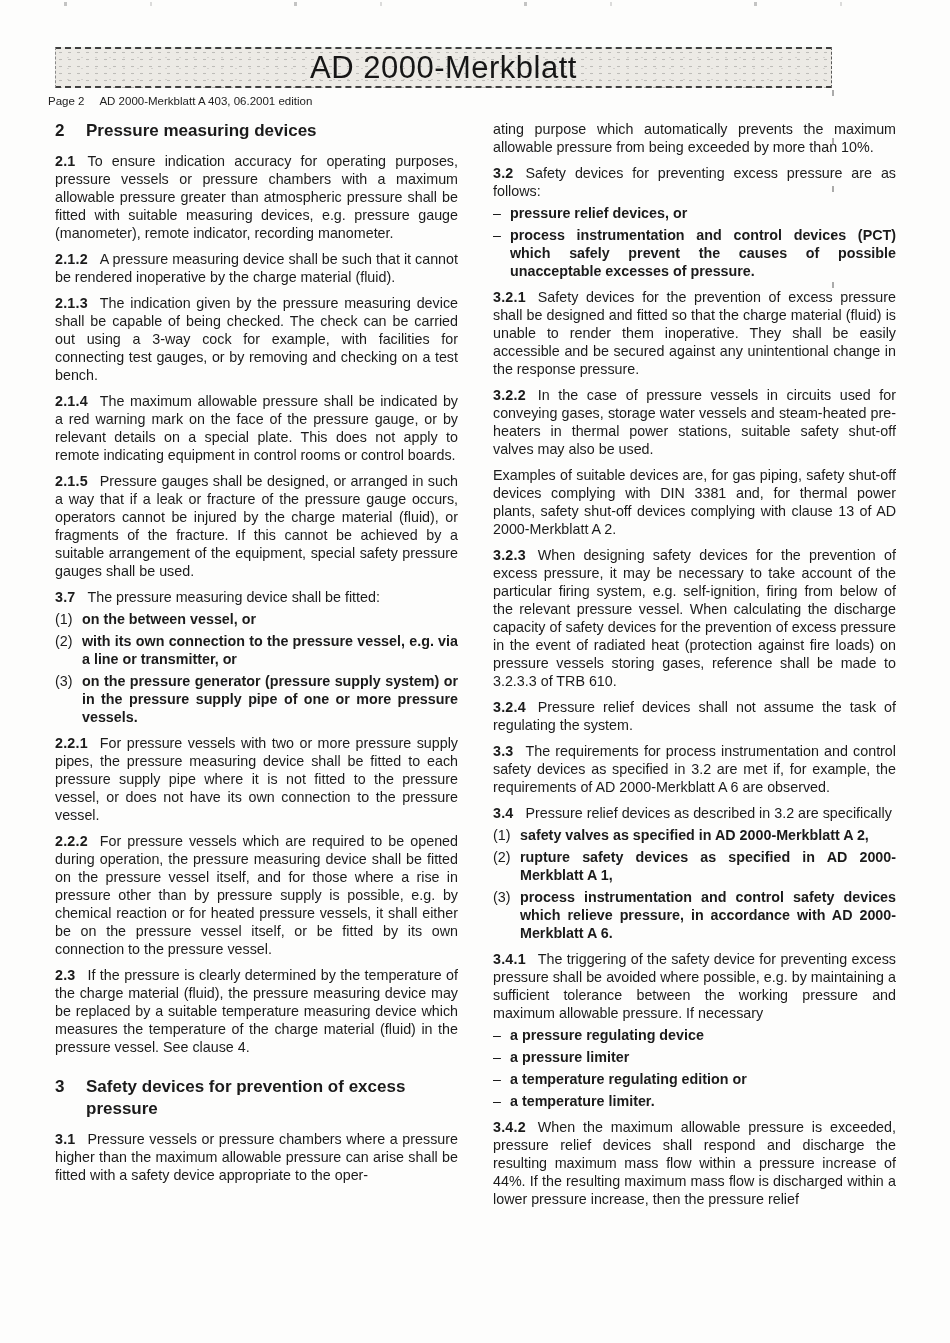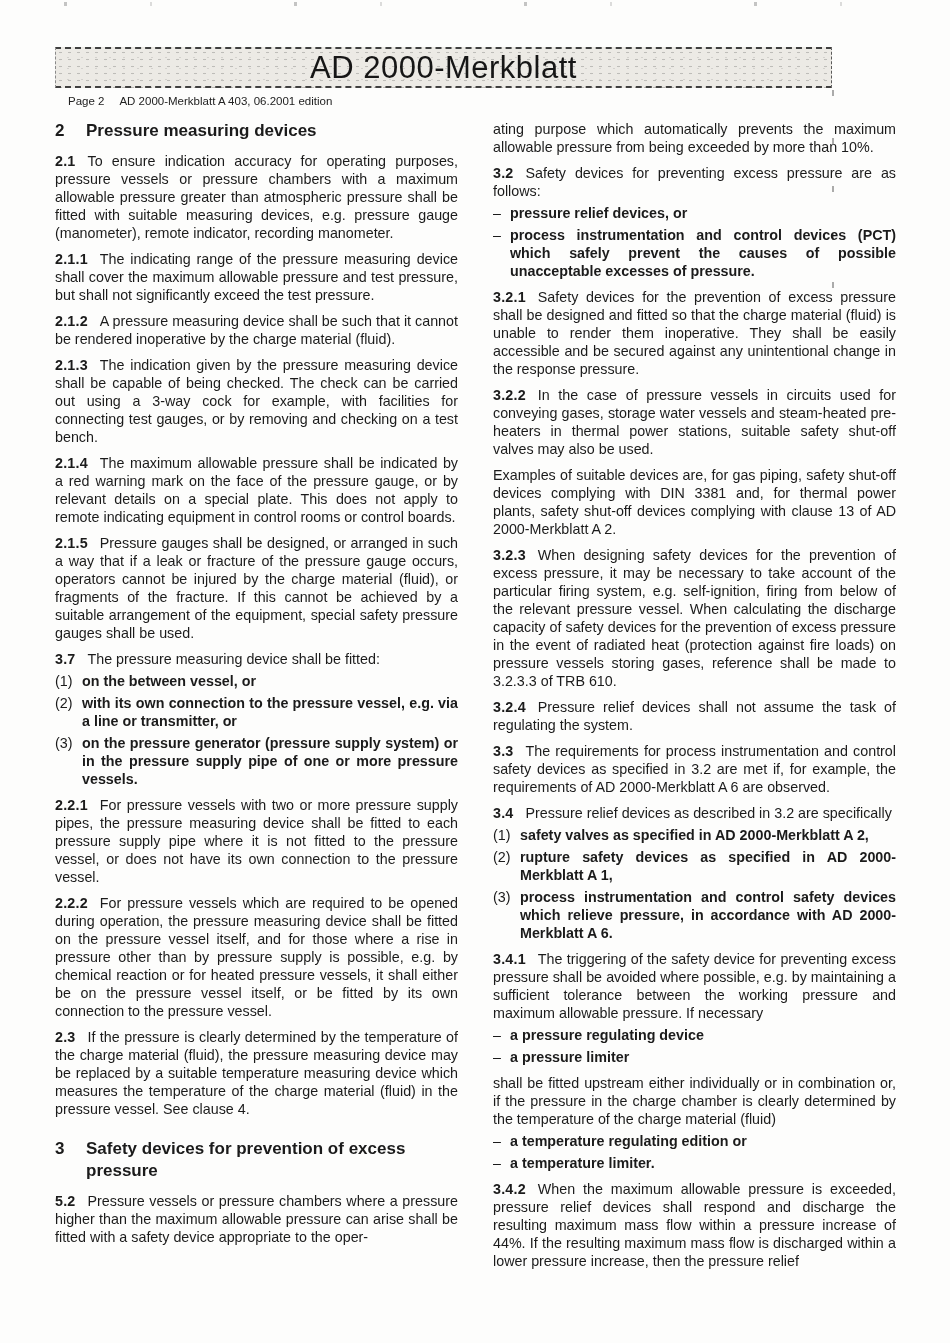--- a/index.html
+++ b/index.html
@@ -31,21 +31,21 @@
     border-right:1px dashed #5a5a5a;
     display:flex;align-items:center;justify-content:center;
   }
   .banner-title{font-size:31px;letter-spacing:.5px;color:#161616;white-space:nowrap;}
   
   .edge-line{
     position:absolute;left:832px;top:90px;width:2px;height:240px;
     background:repeating-linear-gradient(to bottom,
       rgba(70,70,70,.45) 0 6px, transparent 6px 48px);
   }
-  .pageinfo{position:absolute;left:68px;top:95px;font-size:11.5px;color:#222;white-space:nowrap;}
+  .pageinfo{position:absolute;left:48px;top:95px;font-size:11.5px;color:#222;white-space:nowrap;}
   .pageinfo .plabel{margin-right:15px;}
   .cols{position:absolute;left:55px;top:120px;width:841px;display:flex;gap:35px;}
   .col{width:403px;font-size:14.3px;line-height:18px;text-align:justify;}
   .block{margin:8px 0 0 0;}
   .col > .block:first-child{margin-top:0;}
   .num{font-weight:bold;margin-right:12px;letter-spacing:.2px;}
   .h2head{display:flex;font-size:17px;line-height:22px;font-weight:bold;margin:20px 0 10px 0;text-align:left;}
   .h2head .hnum{width:31px;flex-shrink:0;}
   .item{display:flex;margin-top:4px;}
   .item .marker{flex-shrink:0;}
@@ -69,21 +69,20 @@
   </div>
 
   <div class="cols">
 
     <div class="col">
       <div class="block h2head">
         <span class="hnum">2</span>
         <span class="htxt">Pressure measuring devices</span>
       </div>
       <p class="block para"><b class="num">2.1</b><span>To ensure indication accuracy for operating purposes, pressure vessels or pressure chambers with a maximum allowable pressure greater than atmospheric pressure shall be fitted with suitable measuring devices, e.g. pressure gauge (manometer), remote indicator, recording manometer.</span></p>
-      <p class="block para"><b class="num">2.1.1</b><span>The indicating range of the pressure measuring device shall cover the maximum allowable pressure and test pressure, but shall not significantly exceed the test pressure.</span></p>
       <p class="block para"><b class="num">2.1.2</b><span>A pressure measuring device shall be such that it cannot be rendered inoperative by the charge material (fluid).</span></p>
       <p class="block para"><b class="num">2.1.3</b><span>The indication given by the pressure measuring device shall be capable of being checked. The check can be carried out using a 3-way cock for example, with facilities for connecting test gauges, or by removing and checking on a test bench.</span></p>
       <p class="block para"><b class="num">2.1.4</b><span>The maximum allowable pressure shall be indicated by a red warning mark on the face of the pressure gauge, or by relevant details on a special plate. This does not apply to remote indicating equipment in control rooms or control boards.</span></p>
       <p class="block para"><b class="num">2.1.5</b><span>Pressure gauges shall be designed, or arranged in such a way that if a leak or fracture of the pressure gauge occurs, operators cannot be injured by the charge material (fluid), or fragments of the fracture. If this cannot be achieved by a suitable arrangement of the equipment, special safety pressure gauges shall be used.</span></p>
       <p class="block para"><b class="num">3.7</b><span>The pressure measuring device shall be fitted:</span></p>
       <div class="block item paren">
         <span class="marker">(1)</span>
         <span class="itxt">on the between vessel, or</span>
       </div>
       <div class="block item paren">
@@ -94,21 +93,21 @@
         <span class="marker">(3)</span>
         <span class="itxt">on the pressure generator (pressure supply system) or in the pressure supply pipe of one or more pressure vessels.</span>
       </div>
       <p class="block para"><b class="num">2.2.1</b><span>For pressure vessels with two or more pressure supply pipes, the pressure measuring device shall be fitted to each pressure supply pipe where it is not fitted to the pressure vessel, or does not have its own connection to the pressure vessel.</span></p>
       <p class="block para"><b class="num">2.2.2</b><span>For pressure vessels which are required to be opened during operation, the pressure measuring device shall be fitted on the pressure vessel itself, and for those where a rise in pressure other than by pressure supply is possible, e.g. by chemical reaction or for heated pressure vessels, it shall either be on the pressure vessel itself, or be fitted by its own connection to the pressure vessel.</span></p>
       <p class="block para"><b class="num">2.3</b><span>If the pressure is clearly determined by the temperature of the charge material (fluid), the pressure measuring device may be replaced by a suitable temperature measuring device which measures the temperature of the charge material (fluid) in the pressure vessel. See clause 4.</span></p>
       <div class="block h2head">
         <span class="hnum">3</span>
         <span class="htxt">Safety devices for prevention of excess pressure</span>
       </div>
-      <p class="block para"><b class="num">5.2</b><span>Pressure vessels or pressure chambers where a pressure higher than the maximum allowable pressure can arise shall be fitted with a safety device appropriate to the oper-</span></p>
+      <p class="block para"><b class="num">3.1</b><span>Pressure vessels or pressure chambers where a pressure higher than the maximum allowable pressure can arise shall be fitted with a safety device appropriate to the oper-</span></p>
     </div>
 
     <div class="col">
       <p class="block plain"><span>ating purpose which automatically prevents the maximum allowable pressure from being exceeded by more than 10%.</span></p>
       <p class="block para"><b class="num">3.2</b><span>Safety devices for preventing excess pressure are as follows:</span></p>
       <div class="block item dash">
         <span class="marker">–</span>
         <span class="itxt">pressure relief devices, or</span>
       </div>
       <div class="block item dash">
@@ -136,21 +135,20 @@
       </div>
       <p class="block para"><b class="num">3.4.1</b><span>The triggering of the safety device for preventing excess pressure shall be avoided where possible, e.g. by maintaining a sufficient tolerance between the working pressure and maximum allowable pressure. If necessary</span></p>
       <div class="block item dash">
         <span class="marker">–</span>
         <span class="itxt">a pressure regulating device</span>
       </div>
       <div class="block item dash">
         <span class="marker">–</span>
         <span class="itxt">a pressure limiter</span>
       </div>
-      <p class="block plain"><span>shall be fitted upstream either individually or in combination or, if the pressure in the charge chamber is clearly determined by the temperature of the charge material (fluid)</span></p>
       <div class="block item dash">
         <span class="marker">–</span>
         <span class="itxt">a temperature regulating edition or</span>
       </div>
       <div class="block item dash">
         <span class="marker">–</span>
         <span class="itxt">a temperature limiter.</span>
       </div>
       <p class="block para"><b class="num">3.4.2</b><span>When the maximum allowable pressure is exceeded, pressure relief devices shall respond and discharge the resulting maximum mass flow within a pressure increase of 44%. If the resulting maximum mass flow is discharged within a lower pressure increase, then the pressure relief</span></p>
     </div>

